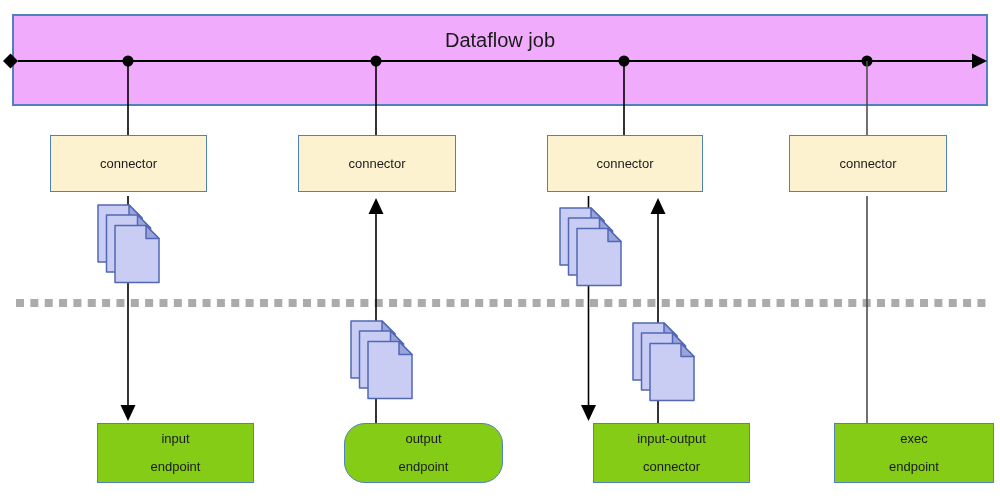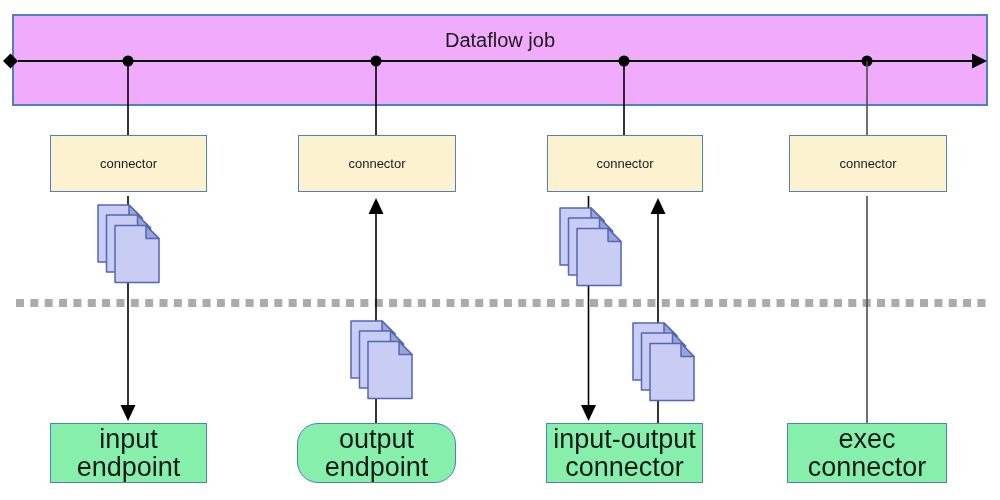--- a/index.html
+++ b/index.html
@@ -17,24 +17,24 @@
   .connector{
     background:#fdf2d0;border:1.5px solid #4f81bd;
     display:flex;align-items:center;justify-content:center;
     font-size:13px;top:135px;height:57px;
   }
   .c1{left:50px;width:157px;}
   .c2{left:298px;width:158px;}
   .c3{left:547px;width:156px;}
   .c4{left:789px;width:158px;}
   .endpoint{
-    background:#86efac;border:1.5px solid #4f81bd;
+    background:#84cc16;border:1.5px solid #4f81bd;
     display:flex;align-items:center;justify-content:center;
-    font-size:27px;line-height:28px;text-align:center;white-space:pre-line;
-    top:423px;height:60px;
+    font-size:13px;line-height:28px;text-align:center;white-space:pre-line;
+    top:423px;height:60px;margin-left:47px;
   }
   .g1{left:50px;width:157px;}
   .g2{left:297px;width:159px;border-radius:21px;}
   .g3{left:546px;width:157px;}
   .g4{left:787px;width:160px;}
   svg.overlay{position:absolute;left:0;top:0;z-index:2;pointer-events:none;}
 </style>
 </head>
 <body>
 
@@ -64,21 +64,21 @@
   <div class="box endpoint g2">
     <span>output
 endpoint</span>
   </div>
   <div class="box endpoint g3">
     <span>input-output
 connector</span>
   </div>
   <div class="box endpoint g4">
     <span>exec
-connector</span>
+endpoint</span>
   </div>
 
   <svg class="overlay" width="1000" height="500" viewBox="0 0 1000 500">
     <defs>
       <g id="pg">
         <path d="M0,0 L31,0 L44,13 L44,57 L0,57 Z" fill="#c9cdf3" stroke="#5268b4" stroke-width="1.5" stroke-linejoin="round"></path>
         <path d="M31,0 L44,13 L31,13 Z" fill="#9aa4da" stroke="#5268b4" stroke-width="1.5" stroke-linejoin="round"></path>
       </g>
       <g id="docs">
         <use href="#pg"></use>

